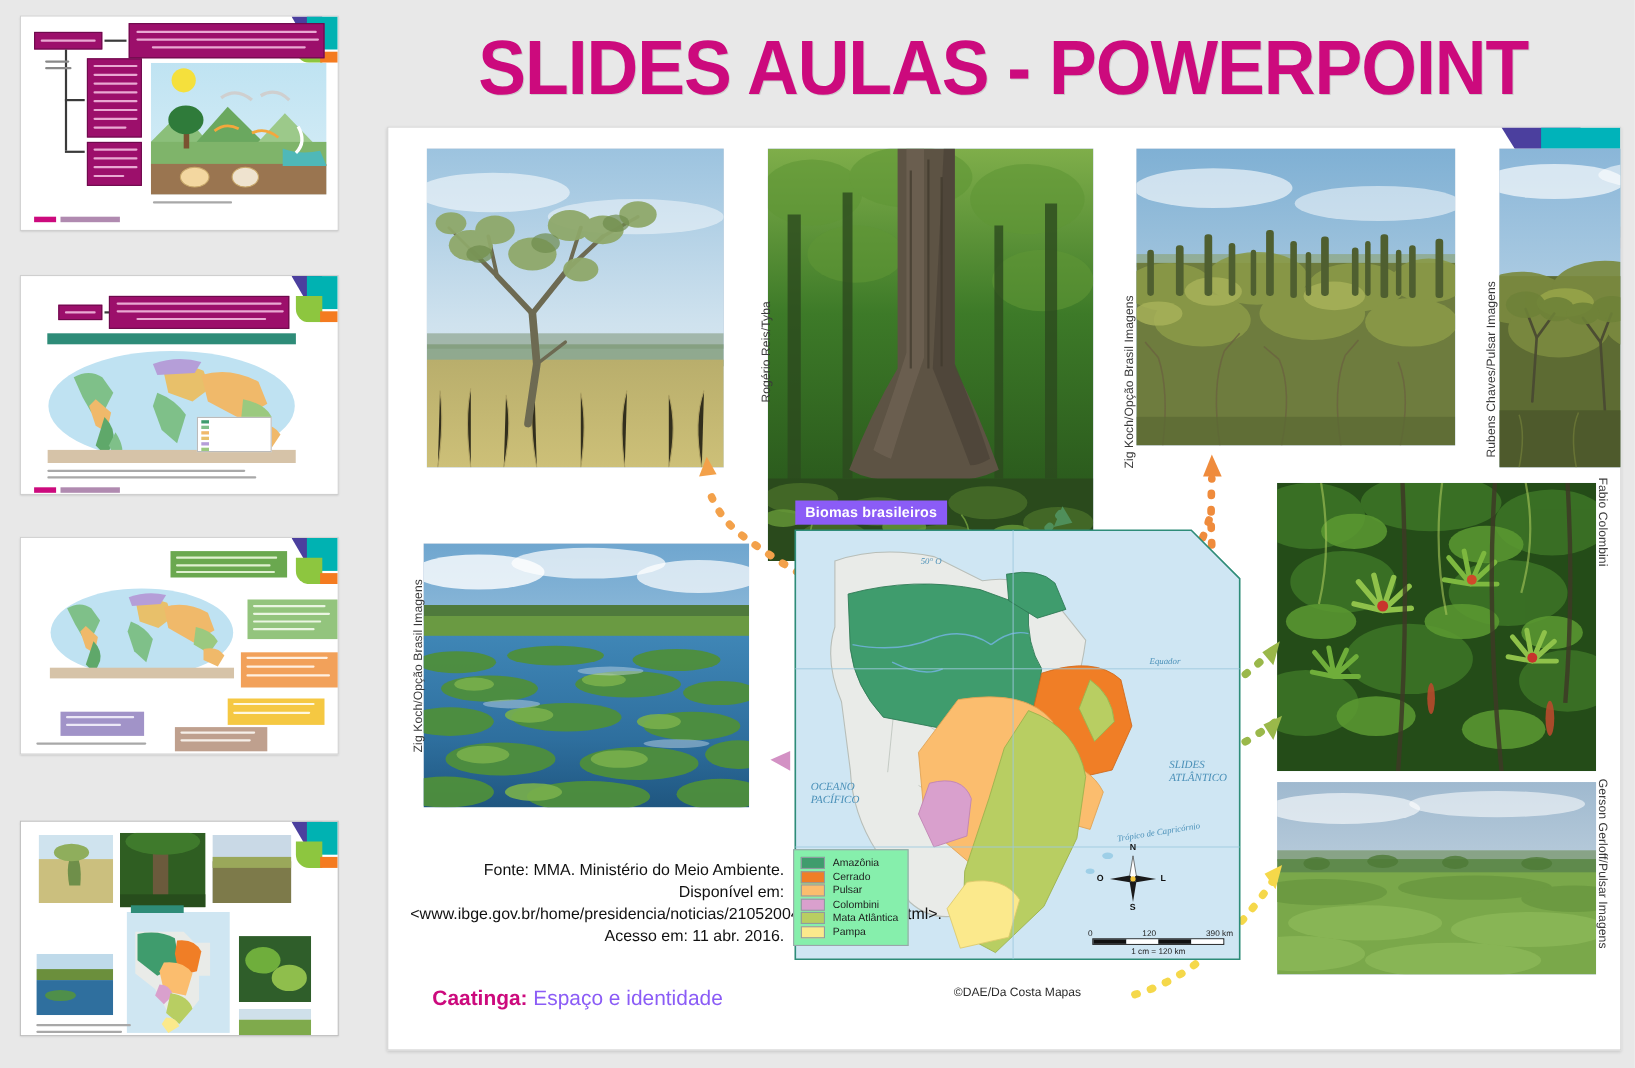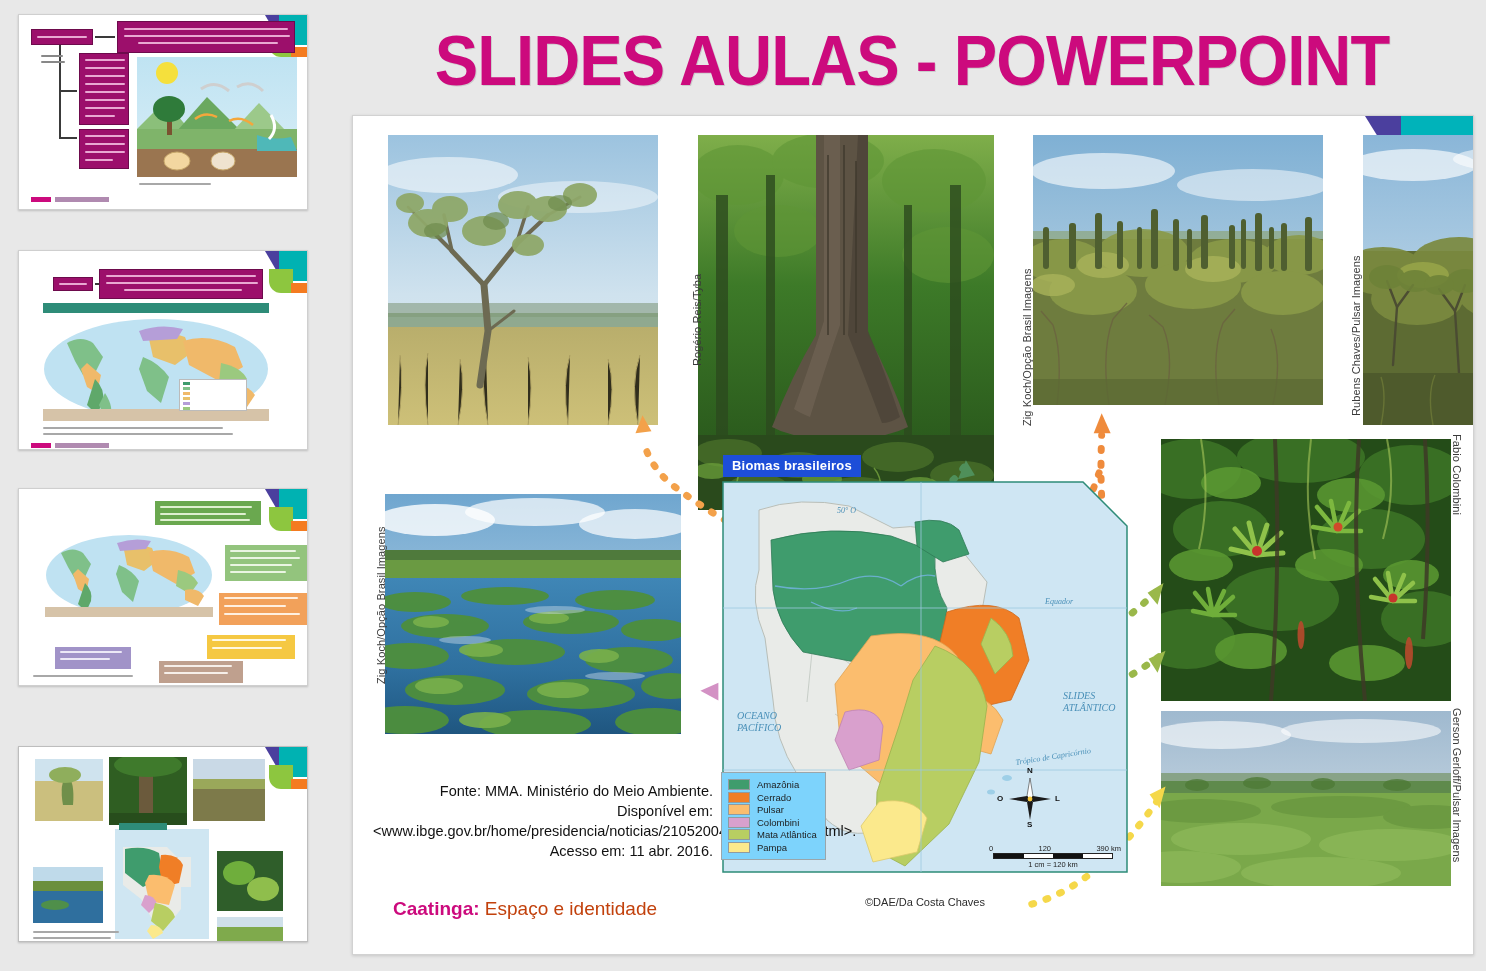--- a/index.html
+++ b/index.html
@@ -85,26 +85,26 @@
   .credit.up   { transform: rotate(-90deg); }
   .credit.down { transform: rotate(90deg); }
 
   
   .map {
     position:absolute; left: 362px; top: 346px; width: 420px; height: 420px;
     overflow: visible;
   }
   .map-title {
     position:absolute; left: 8px; top: -7px; z-index: 6;
-    background:#1d4ed8; color:#ffffff; font-size: 13px; font-weight:bold;
+    background:#8b5cf6; color:#ffffff; font-size: 13px; font-weight:bold;
     padding: 3px 9px 4px 9px; letter-spacing:.2px;
   }
   .map-legend {
     position:absolute; left: 6px; bottom: 22px; z-index:6;
-    background:#7dd3fc; border:1px solid #9aa6ab; padding: 5px 8px 5px 6px;
+    background:#86efac; border:1px solid #9aa6ab; padding: 5px 8px 5px 6px;
   }
   .lg-row { display:flex; align-items:center; margin: 1.5px 0; }
   .lg-sw { width: 22px; height: 11px; border:1px solid #8f9ba0; margin-right:7px; }
   .lg-lb { font-size: 9.5px; color:#1d1d1d; }
   .map-credit {
     position:absolute; left: 0; right:0; bottom: -26px; text-align:center;
     font-size: 11px; color:#2c2c2c;
   }
   .ocean-label {
     position:absolute; color:#4a90b8; font-style:italic; font-size:10px;
@@ -129,21 +129,21 @@
   
   .source {
     position:absolute; left: 20px; top: 665px; width: 340px;
     text-align: right; font-size: 14.5px; color:#111; line-height: 20px;
   }
   .footer-geo {
     position:absolute; left: 40px; top: 782px;
     font-size: 19px; color:#cc0a7d;
   }
   .footer-geo b { font-weight:bold; }
-  .footer-geo span { color:#c2410c; }
+  .footer-geo span { color:#8b5cf6; }
 
   
   .arrows { position:absolute; left:0; top:0; width:100%; height:100%; pointer-events:none; }
 </style>
 </head>
 <body>
 <div id="root">
 
 <div class="title">SLIDES AULAS - POWERPOINT</div>
 
@@ -933,21 +933,21 @@
       </div>
       <div class="sb-bar">
         <i></i>
             <i></i>
             <i></i>
             <i></i>
       </div>
       <div class="sb-eq">1 cm = 120 km</div>
     </div>
 
-    <div class="map-credit">©DAE/Da Costa Chaves</div>
+    <div class="map-credit">©DAE/Da Costa Mapas</div>
   </div>
 
   <div class="source">Fonte: MMA. Ministério do Meio Ambiente. Disponível em: &lt;www.ibge.gov.br/home/presidencia/noticias/21052004biomas.html.shtml&gt;. Acesso em: 11 abr. 2016.</div>
 
   <div class="footer-geo">
     <b>Caatinga:</b>
     <span>Espaço e identidade</span>
   </div>
 </div>
 

